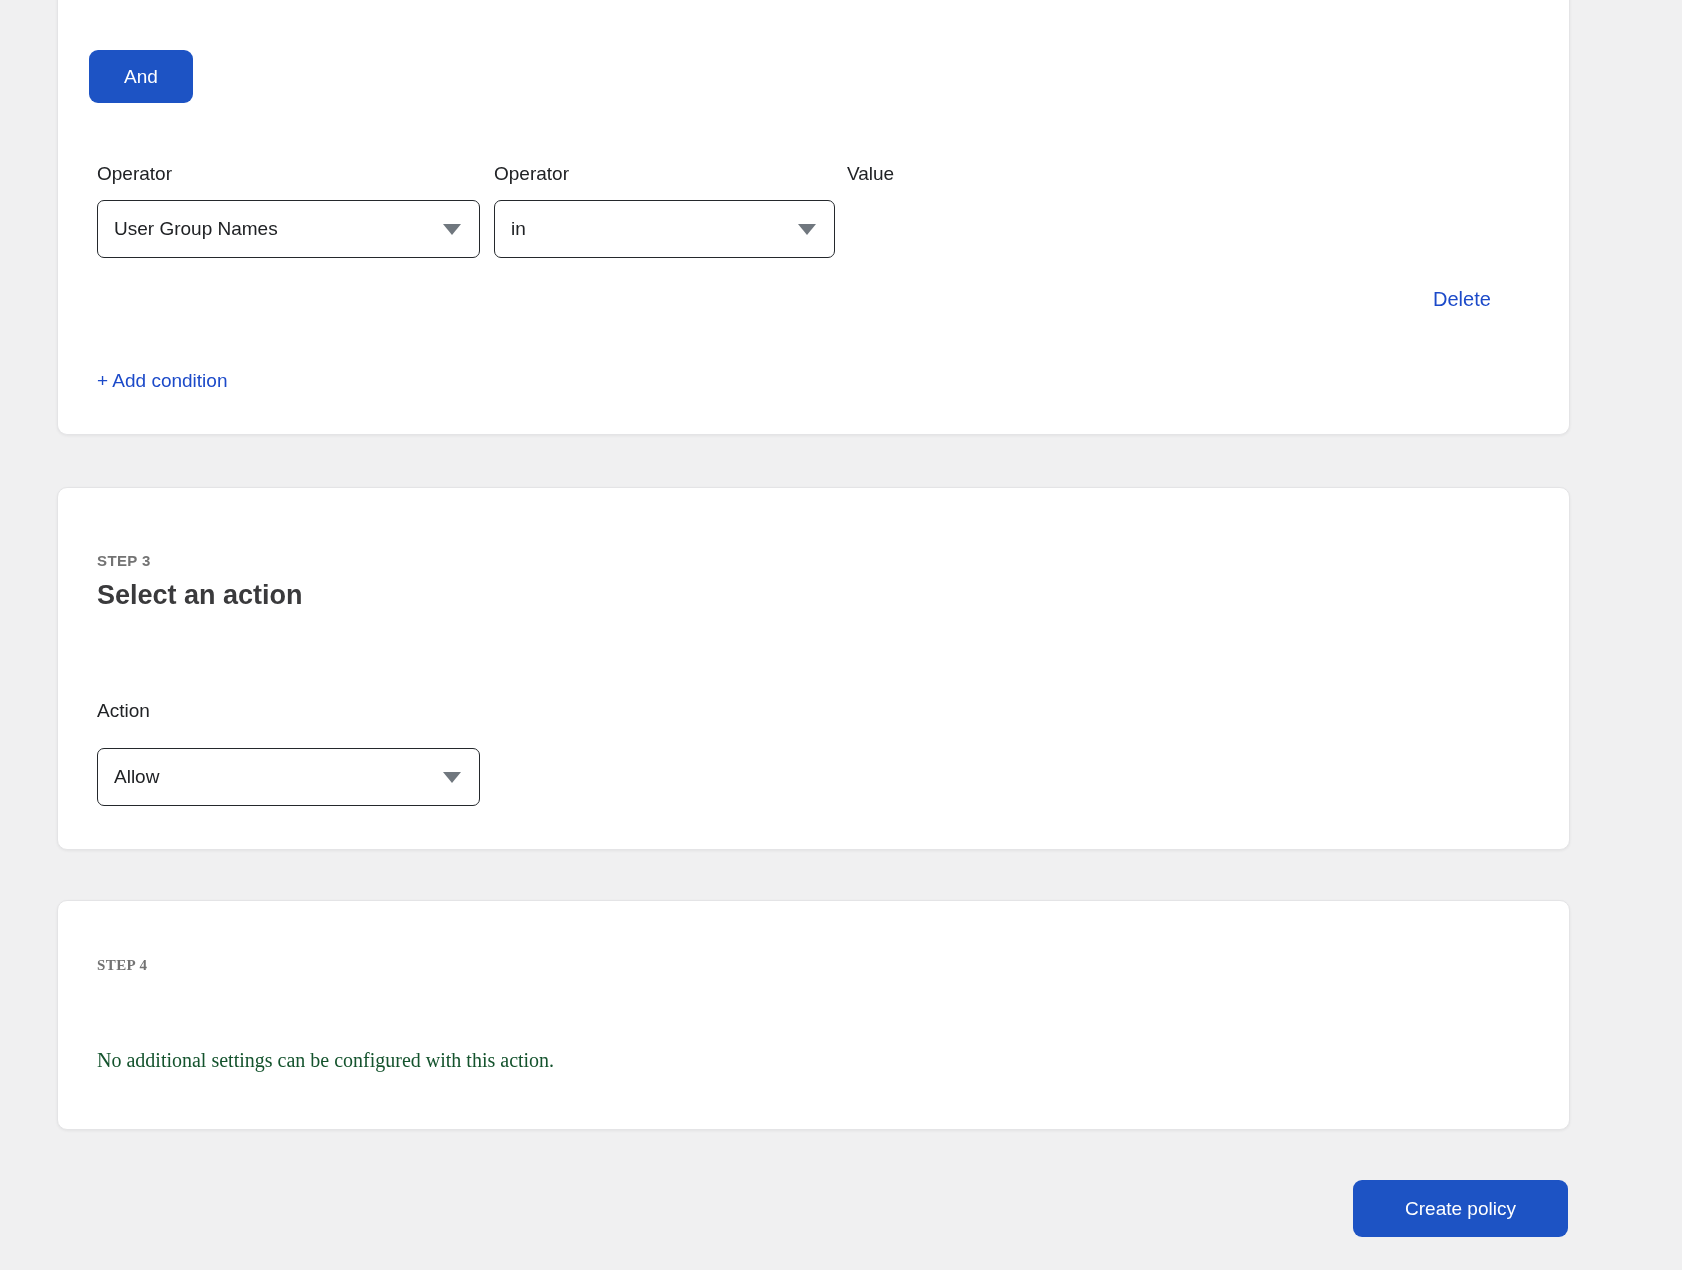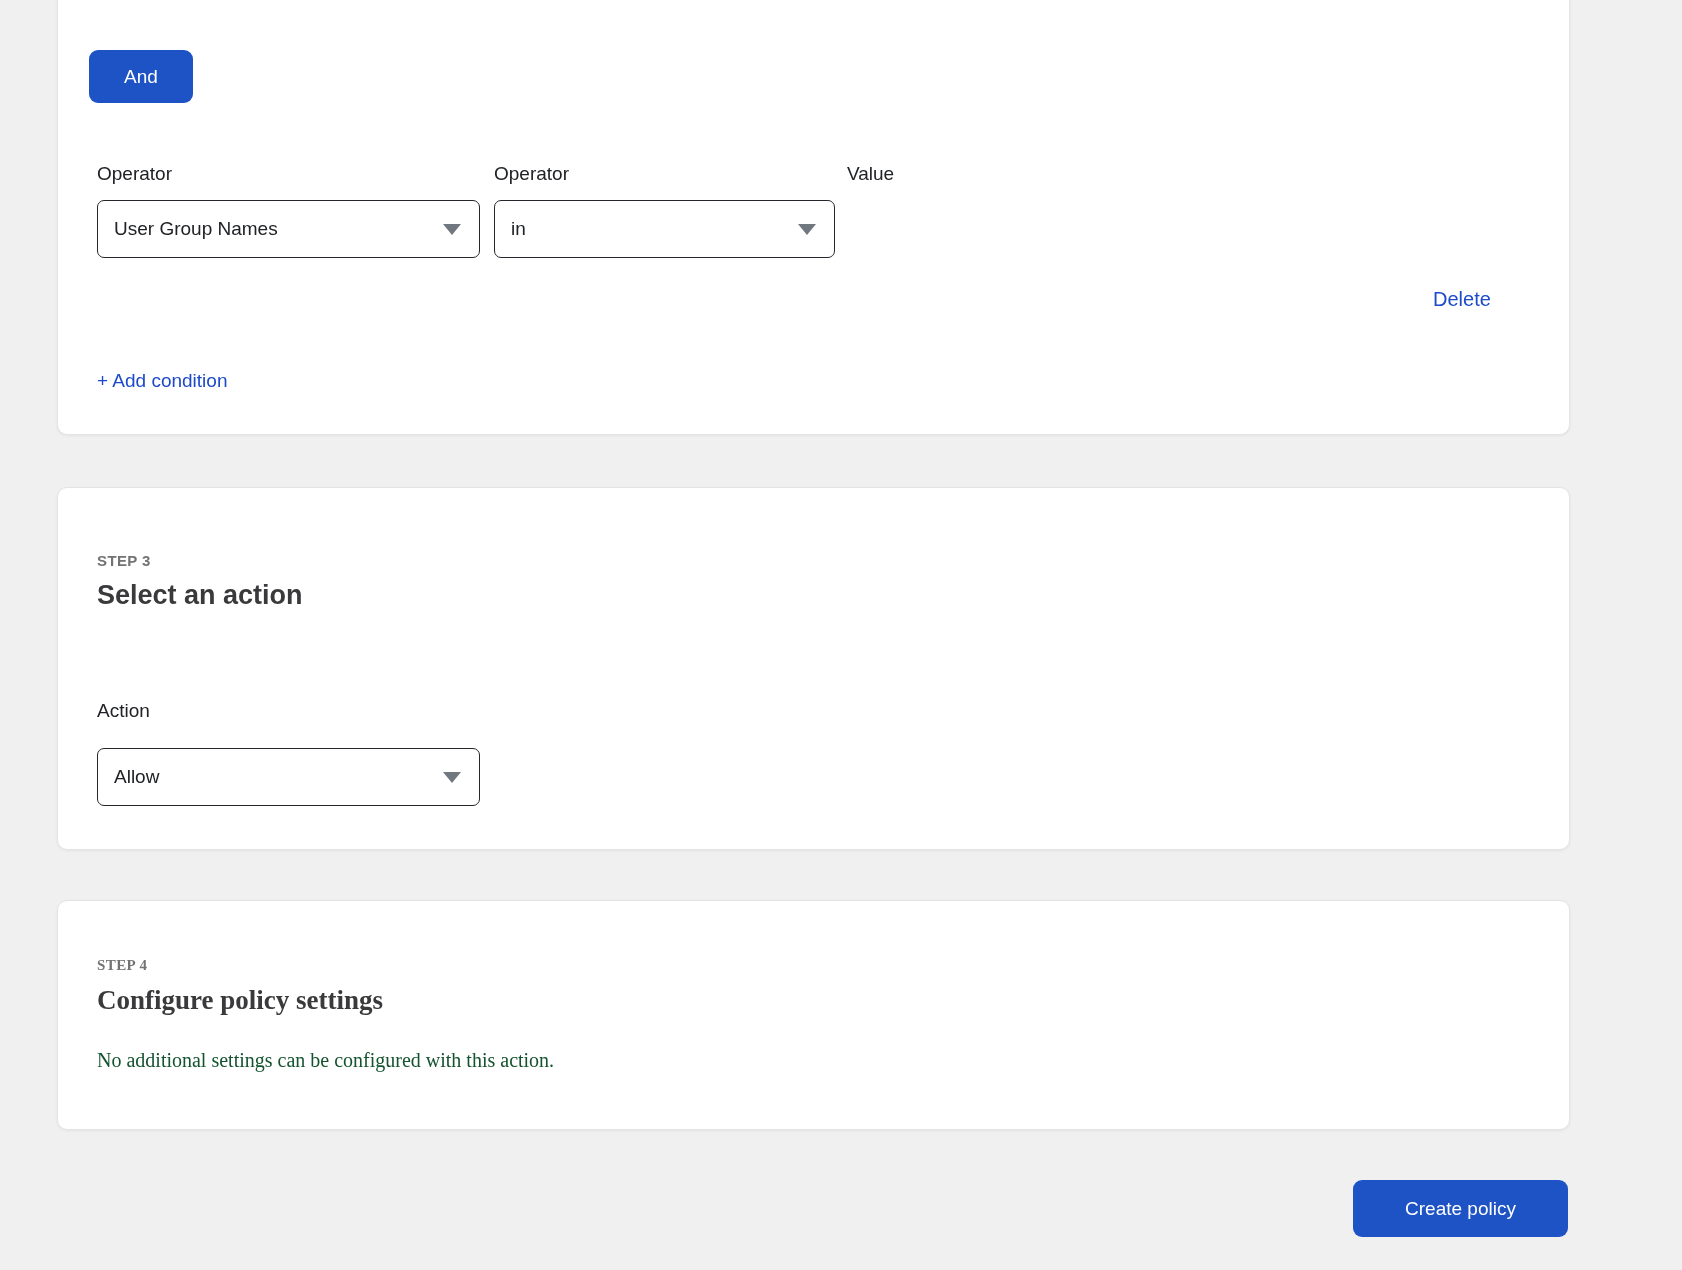--- a/index.html
+++ b/index.html
@@ -183,18 +183,17 @@
     <div class="field-label lbl-action">Action</div>
 
     <div class="select sel-action">
       <span>Allow</span>
       <span class="caret"></span>
     </div>
   </section>
 
   <section class="card card-step4">
     <div class="eyebrow">STEP 4</div>
-    <h2 class="card-title">Configure policy settings</h2>
     <p class="body-text">No additional settings can be configured with this action.</p>
   </section>
 
   <button class="btn-primary create-btn">Create policy</button>
 </div>
 
 </body></html>

